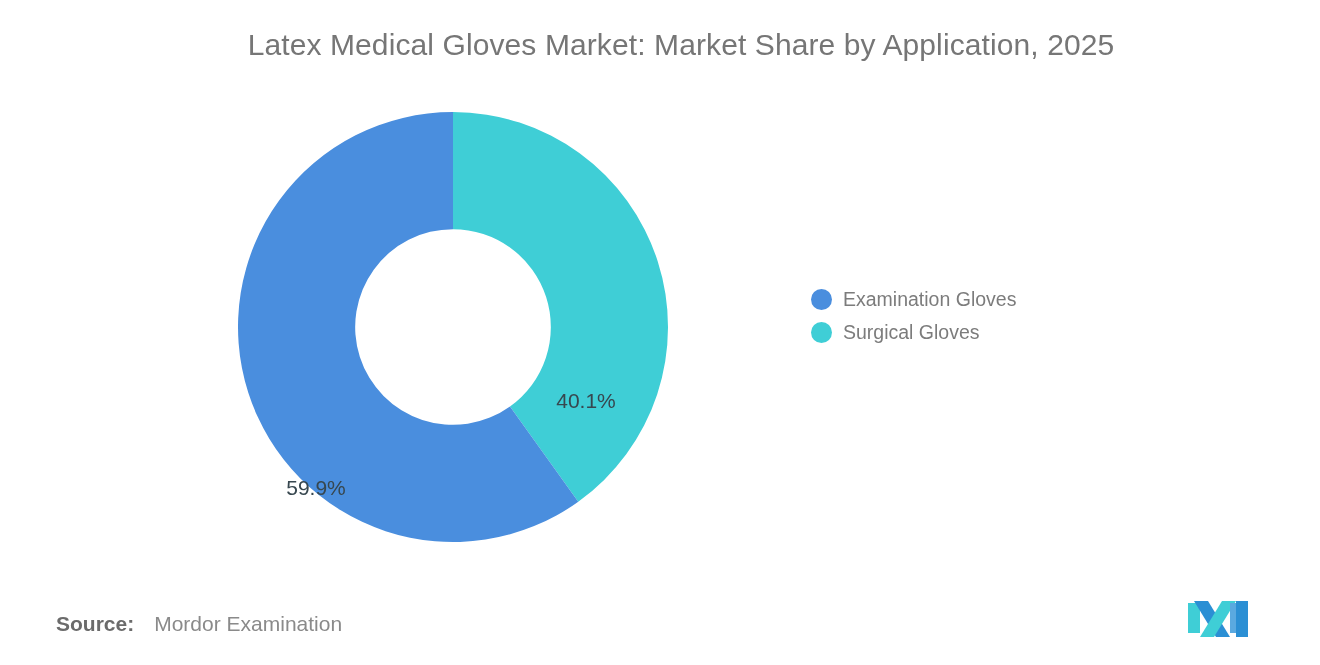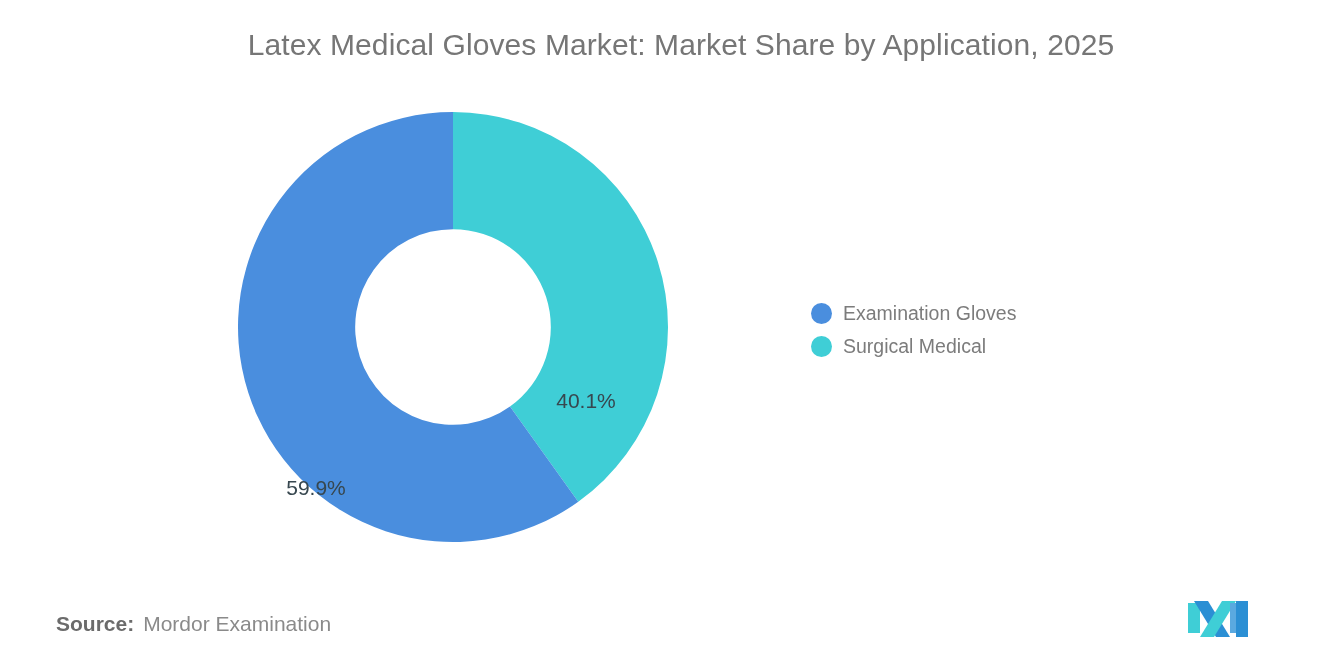--- a/index.html
+++ b/index.html
@@ -56,21 +56,21 @@
     font-family: "Liberation Sans", sans-serif;
     font-size: 21px;
     fill: #37474f;
     font-weight: 400;
   }
 
   
   #legend {
     position: absolute;
     left: 811px;
-    top: 297px;
+    top: 283px;
     width: 300px;
   }
   .legend-item {
     display: flex;
     align-items: center;
     height: 33px;
   }
   .legend-swatch {
     width: 21px;
     height: 21px;
@@ -92,21 +92,21 @@
     left: 56px;
     top: 612px;
     display: flex;
     align-items: baseline;
     white-space: nowrap;
   }
   #source-label {
     font-size: 21px;
     font-weight: 700;
     color: #6b6b6b;
-    margin-right: 9px;
+    margin-right: 20px;
   }
   #source-value {
     font-size: 21px;
     font-weight: 400;
     color: #8a8a8a;
   }
 
   
   #brand-logo {
     position: absolute;
@@ -139,21 +139,21 @@
     </svg>
   </div>
 
   <div id="legend">
     <div class="legend-item">
       <span class="legend-swatch" style="background: rgb(74, 142, 222);"></span>
       <span class="legend-label">Examination Gloves</span>
     </div>
     <div class="legend-item">
       <span class="legend-swatch" style="background: rgb(63, 206, 214);"></span>
-      <span class="legend-label">Surgical Medical</span>
+      <span class="legend-label">Surgical Gloves</span>
     </div>
   </div>
 
   <div id="source-line">
     <span id="source-label">Source:</span>
     <span id="source-value">Mordor Examination</span>
   </div>
 
   <div id="brand-logo">
     <svg viewBox="0 0 68 42">

